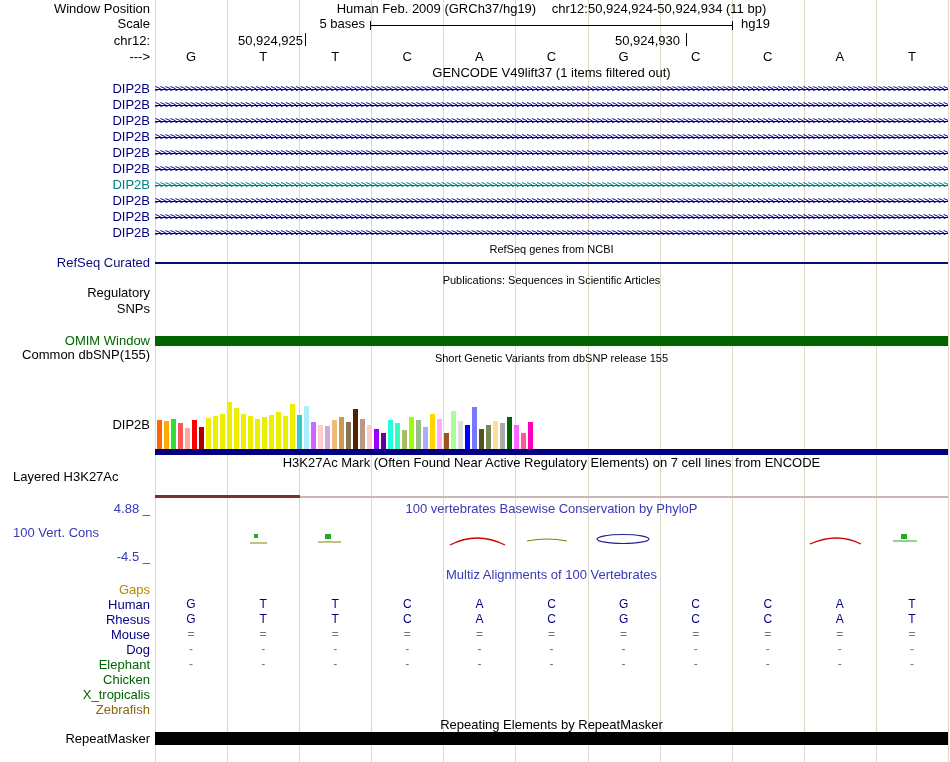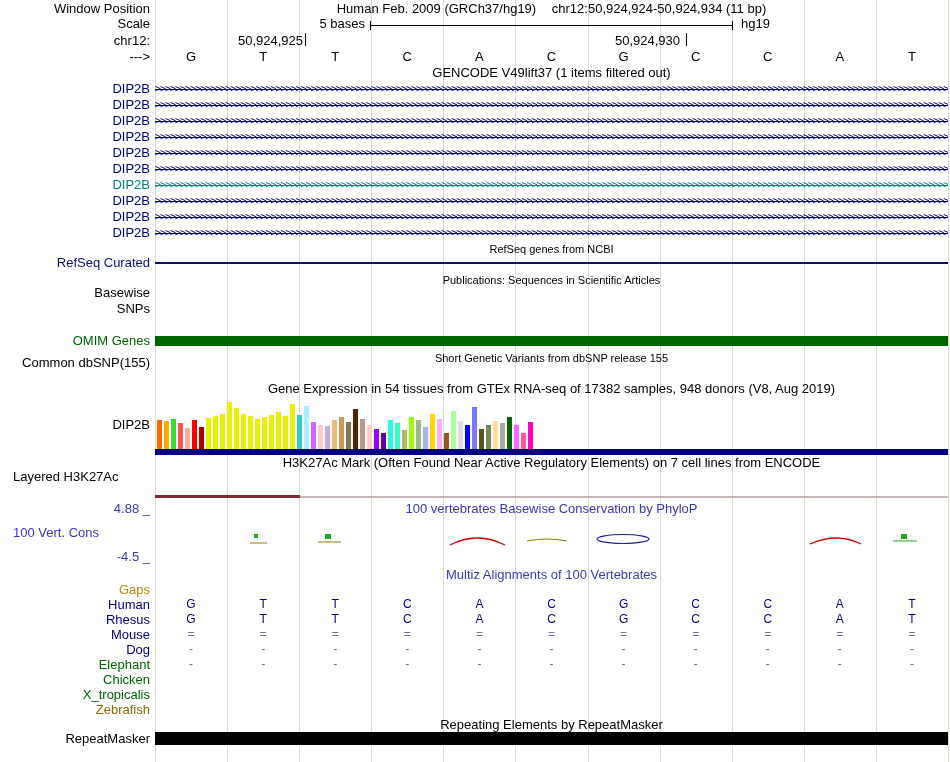--- a/index.html
+++ b/index.html
@@ -125,30 +125,29 @@
         <span class="gutter-label" style="color: rgb(0, 0, 128);">DIP2B</span>
         <span class="arrow-line" style="color: rgb(0, 0, 128); background-image: linear-gradient(rgb(0, 0, 128), rgb(0, 0, 128)); background-size: 100% 1px; background-position: 0px 8px; background-repeat: no-repeat;">&gt;&gt;&gt;&gt;&gt;&gt;&gt;&gt;&gt;&gt;&gt;&gt;&gt;&gt;&gt;&gt;&gt;&gt;&gt;&gt;&gt;&gt;&gt;&gt;&gt;&gt;&gt;&gt;&gt;&gt;&gt;&gt;&gt;&gt;&gt;&gt;&gt;&gt;&gt;&gt;&gt;&gt;&gt;&gt;&gt;&gt;&gt;&gt;&gt;&gt;&gt;&gt;&gt;&gt;&gt;&gt;&gt;&gt;&gt;&gt;&gt;&gt;&gt;&gt;&gt;&gt;&gt;&gt;&gt;&gt;&gt;&gt;&gt;&gt;&gt;&gt;&gt;&gt;&gt;&gt;&gt;&gt;&gt;&gt;&gt;&gt;&gt;&gt;&gt;&gt;&gt;&gt;&gt;&gt;&gt;&gt;&gt;&gt;&gt;&gt;&gt;&gt;&gt;&gt;&gt;&gt;&gt;&gt;&gt;&gt;&gt;&gt;&gt;&gt;&gt;&gt;&gt;&gt;&gt;&gt;&gt;&gt;&gt;&gt;&gt;&gt;&gt;&gt;&gt;&gt;&gt;&gt;&gt;&gt;&gt;&gt;&gt;&gt;&gt;&gt;&gt;&gt;&gt;&gt;&gt;&gt;&gt;&gt;&gt;&gt;&gt;&gt;&gt;&gt;&gt;&gt;&gt;&gt;&gt;&gt;&gt;&gt;&gt;&gt;&gt;&gt;&gt;&gt;&gt;&gt;&gt;&gt;&gt;&gt;&gt;&gt;&gt;&gt;&gt;&gt;&gt;&gt;&gt;&gt;&gt;&gt;&gt;&gt;&gt;&gt;&gt;&gt;&gt;&gt;&gt;&gt;&gt;&gt;&gt;&gt;&gt;&gt;&gt;&gt;&gt;&gt;&gt;&gt;&gt;&gt;&gt;&gt;&gt;&gt;&gt;&gt;&gt;&gt;&gt;&gt;</span>
       </div>
     </div>
 
   <div class="center-line small" style="top:242px">RefSeq genes from NCBI</div>
   <div class="gutter-label" style="top: 256px; color: rgb(12, 12, 120);">RefSeq Curated</div>
   <div class="hline" style="top: 262px; height: 2px; background: rgb(12, 12, 120);"></div>
 
   <div class="center-line small" style="top:273px">Publications: Sequences in Scientific Articles</div>
-  <div class="gutter-label" style="top:286px">Basewise</div>
+  <div class="gutter-label" style="top:286px">Regulatory</div>
   <div class="gutter-label" style="top:302px">SNPs</div>
 
-  <div class="gutter-label" style="top: 334px; color: rgb(0, 100, 0);">OMIM Genes</div>
+  <div class="gutter-label" style="top: 334px; color: rgb(0, 100, 0);">OMIM Window</div>
   <div class="hline" style="top: 336px; height: 10px; background: rgb(0, 100, 0);"></div>
 
   <div class="center-line small" style="top:351px">Short Genetic Variants from dbSNP release 155</div>
-  <div class="gutter-label" style="top:356px">Common dbSNP(155)</div>
-
-  <div class="center-line" style="top:382px">Gene Expression in 54 tissues from GTEx RNA-seq of 17382 samples, 948 donors (V8, Aug 2019)</div>
+  <div class="gutter-label" style="top:348px">Common dbSNP(155)</div>
+
   <div class="gutter-label" style="top:418px">DIP2B</div>
   <div class="gtex-bars">
       <div class="gtex-bar" style="height: 30px; background: rgb(255, 102, 0);"></div>
       <div class="gtex-bar" style="height: 29px; background: rgb(255, 170, 0);"></div>
       <div class="gtex-bar" style="height: 31px; background: rgb(51, 221, 51);"></div>
       <div class="gtex-bar" style="height: 27px; background: rgb(255, 85, 85);"></div>
       <div class="gtex-bar" style="height: 22px; background: rgb(255, 170, 153);"></div>
       <div class="gtex-bar" style="height: 30px; background: rgb(255, 0, 0);"></div>
       <div class="gtex-bar" style="height: 23px; background: rgb(170, 0, 0);"></div>
       <div class="gtex-bar" style="height: 32px; background: rgb(238, 238, 0);"></div>

